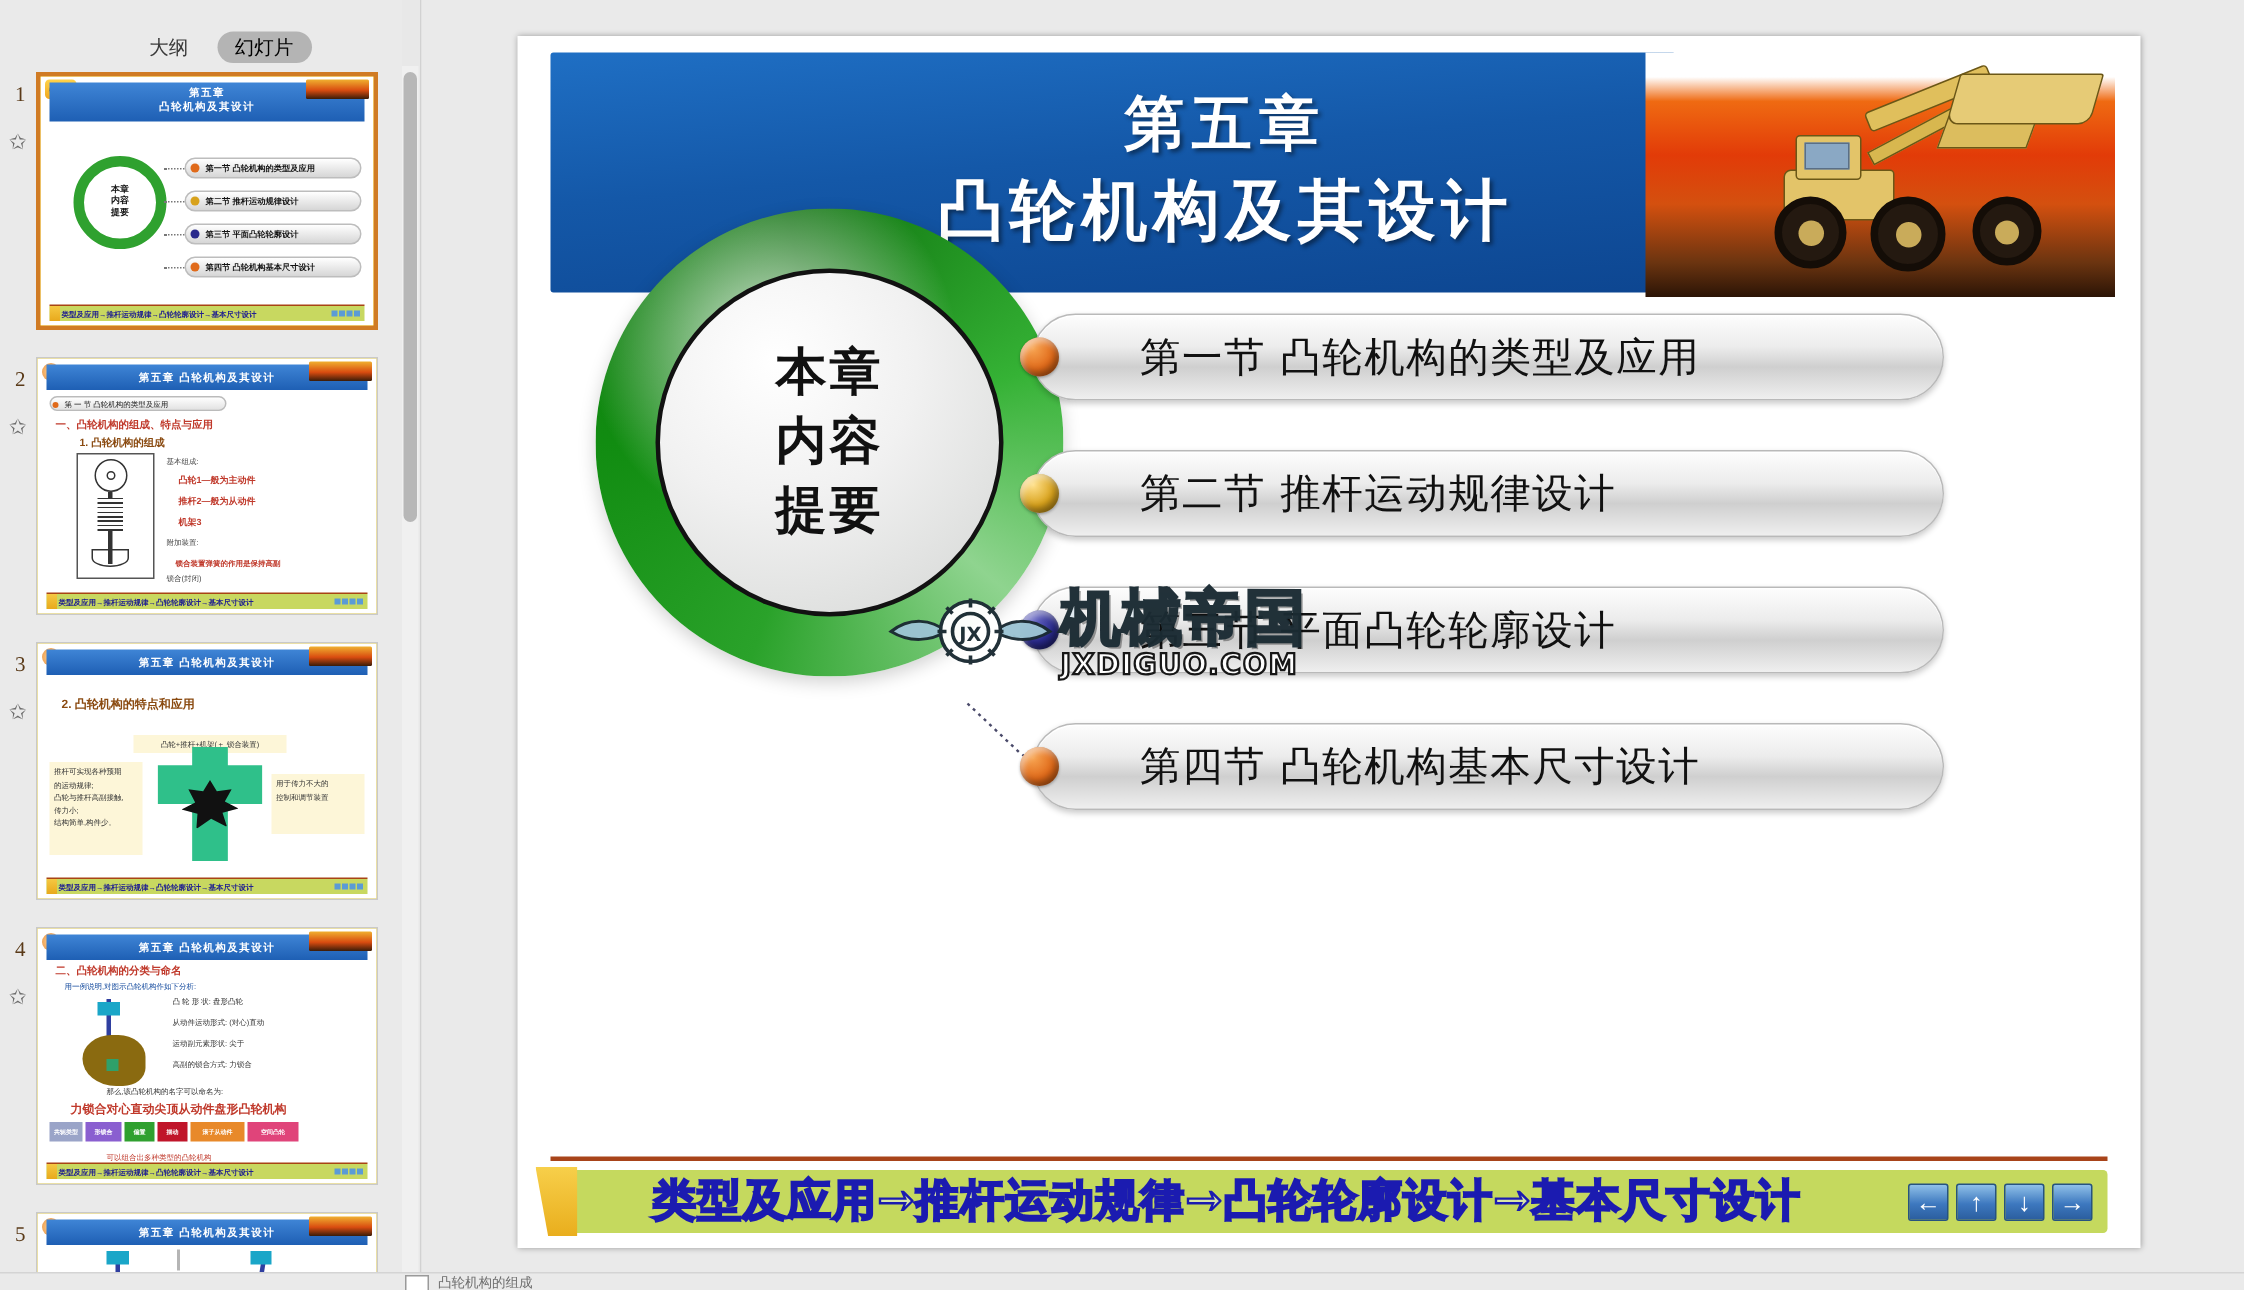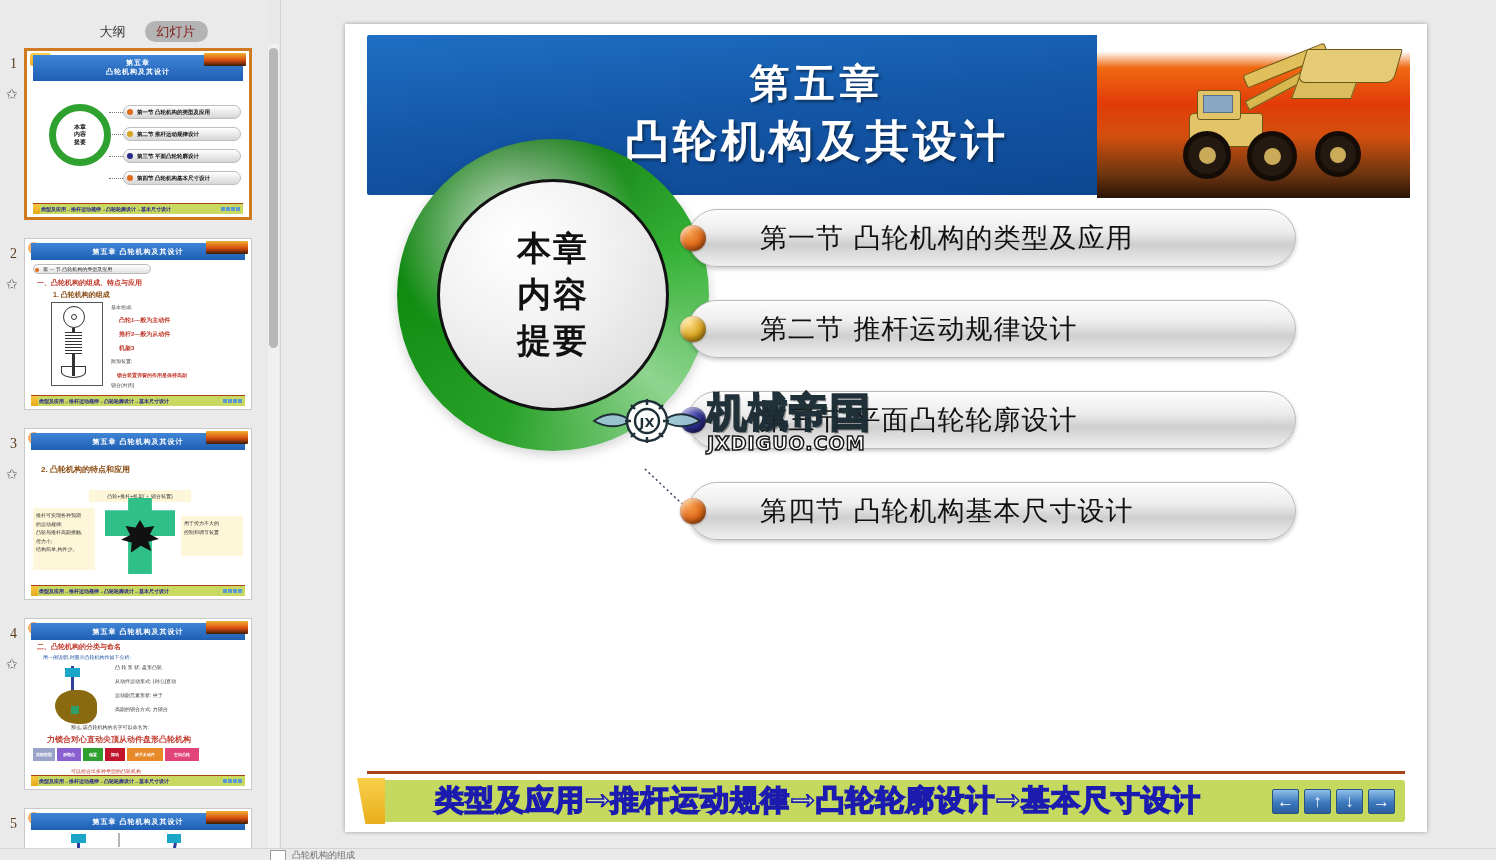--- a/index.html
+++ b/index.html
@@ -17,21 +17,21 @@
     background: #eaeaea;
   }
   #panel-tabs {
     position: absolute; left: 0; top: 18px; width: 268px; height: 26px;
     display: flex; align-items: center; justify-content: center; gap: 12px; padding-left: 32px;
   }
   .tab-label {
     font-size: 13px; color: #3a3a3a; padding: 3px 7px; line-height: 1;
   }
   .tab-label.active {
-    background: #b4b4b4; color: #7f1d1d; border-radius: 11px; padding: 4px 12px;
+    background: #b4b4b4; color: #000000; border-radius: 11px; padding: 4px 12px;
   }
   #thumb-scroll {
     position: absolute; left: 0; top: 44px; width: 268px; height: 804px;
     overflow: hidden;
   }
   .thumb-row { position: relative; height: 190px; }
   .thumb-num {
     position: absolute; left: 10px; top: 12px;
     font-size: 14px; color: #5a3a18; font-family: "Liberation Serif", serif;
   }

